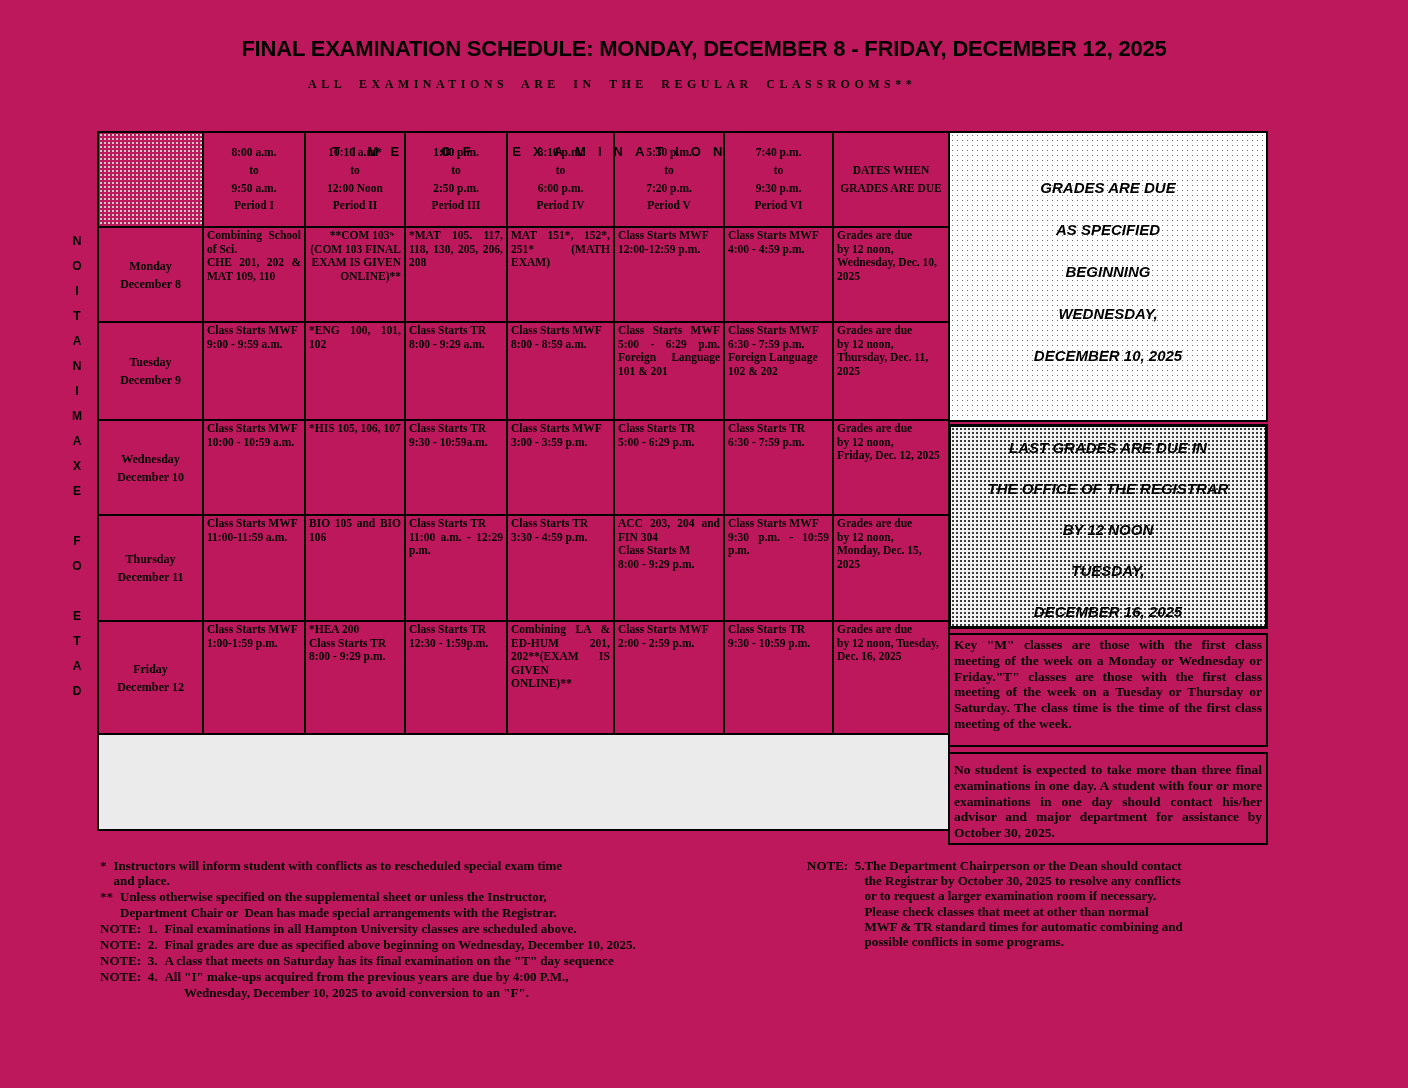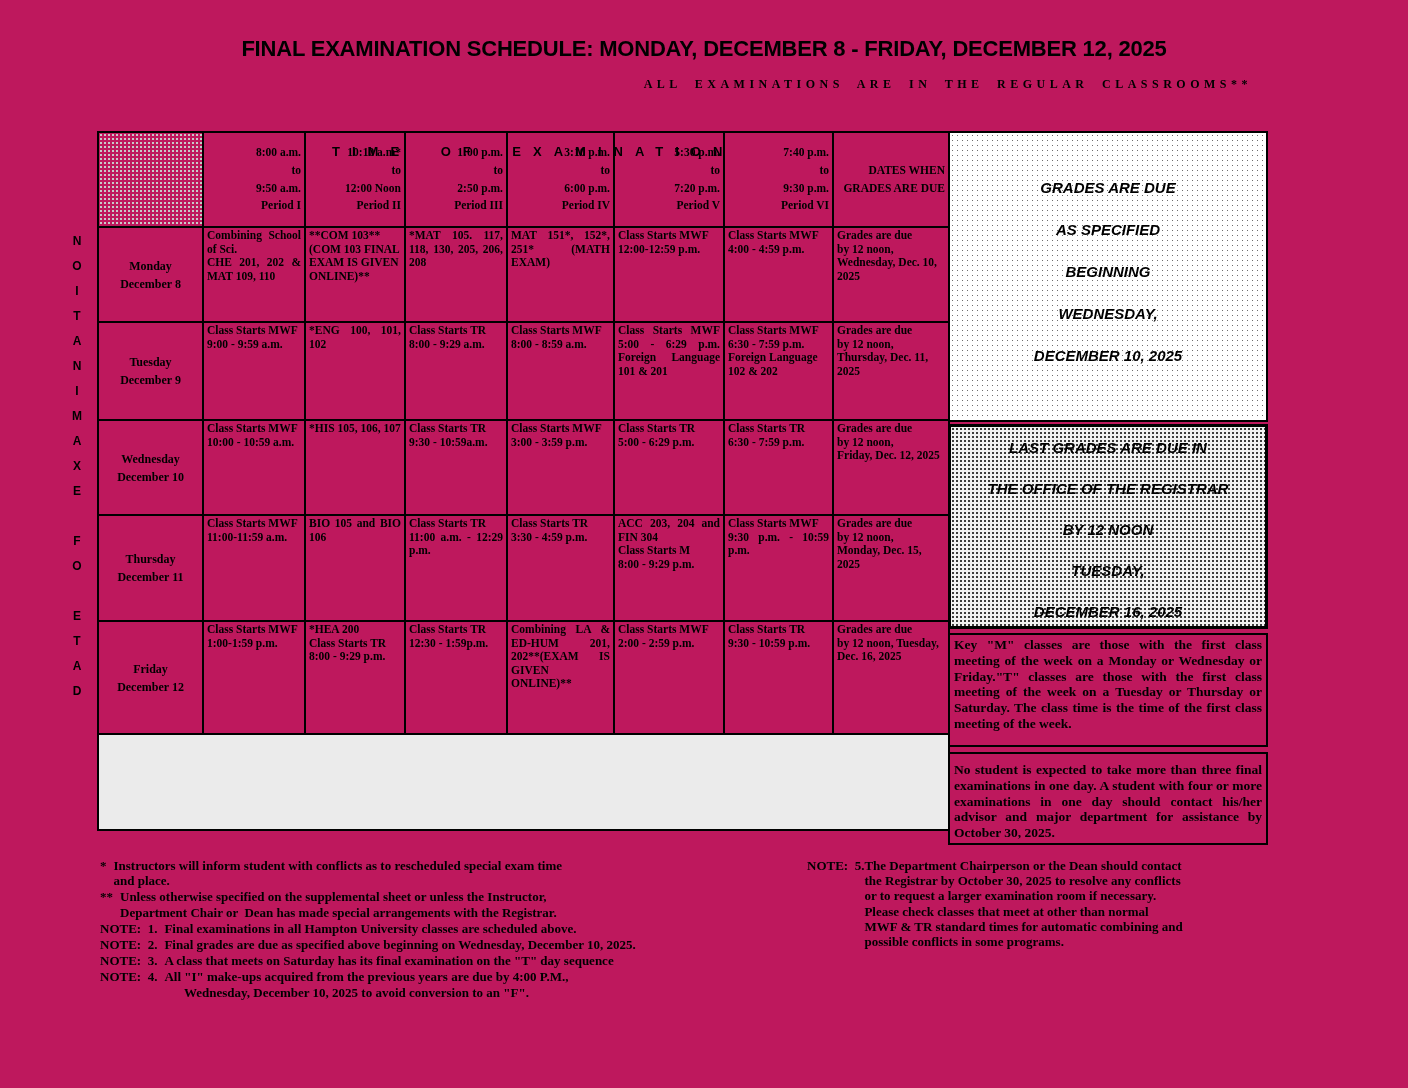--- a/index.html
+++ b/index.html
@@ -1,37 +1,37 @@
 <!DOCTYPE html>
 <html><head>
 <meta charset="utf-8">
 <style>
   html,body{margin:0;padding:0;background:#fff;}
   .page{position:relative;width:1408px;height:1088px;background:#be185d;color:#000;
         font-family:"Liberation Serif",serif;overflow:hidden;}
 
   .title{position:absolute;top:36px;left:0;width:1408px;text-align:center;
          font-family:"Liberation Sans",sans-serif;font-weight:bold;font-size:22px;letter-spacing:-0.2px;}
-  .subtitle{position:absolute;top:77px;left:292px;width:960px;text-align:right;
+  .subtitle{position:absolute;top:77px;left:308px;width:960px;text-align:left;
             font-weight:bold;font-size:12px;letter-spacing:4.5px;word-spacing:6px;}
   .time-caption{position:absolute;top:112px;left:332px;font-family:"Liberation Sans",sans-serif;
             font-weight:bold;font-size:13px;letter-spacing:12px;word-spacing:14px;margin-top:32px;}
 
   .vlabel{position:absolute;left:70px;top:234px;height:492px;
           writing-mode:vertical-rl;text-orientation:upright;
           font-family:"Liberation Sans",sans-serif;font-weight:bold;font-size:12px;letter-spacing:11px;}
 
   table.sched{position:absolute;left:97px;top:131px;border-collapse:collapse;
               table-layout:fixed;width:851px;}
   .sched th,.sched td{border:2px solid #000;font-weight:bold;padding:1px 3px;
               vertical-align:top;overflow:hidden;}
-  .sched .h{text-align:right;vertical-align:middle;font-size:11.5px;white-space:pre-line;line-height:1.55;}
+  .sched .h{text-align:center;vertical-align:middle;font-size:11.5px;white-space:pre-line;line-height:1.55;}
   .sched .day{text-align:center;vertical-align:middle;font-size:12px;white-space:pre-line;line-height:1.5;}
   .sched .c{font-size:11.5px;text-align:justify;white-space:pre-line;line-height:1.18;}
-  .sched .center{text-align:left;}
+  .sched .center{text-align:right;border-radius:26px;}
   .corner{background-image:radial-gradient(circle,#c9c9c9 0.8px,transparent 0.9px);background-size:4px 4px;}
   .grayrow td{background:#ebebeb;border:2px solid #000;}
 
   .box{position:absolute;left:948px;width:320px;box-sizing:border-box;}
   .box1{top:131px;height:291px;border:2px solid #000;
         background-color:#fff;
         background-image:radial-gradient(circle,#6e6e6e 0.9px,transparent 1px);background-size:5px 5px;
         font-family:"Liberation Sans",sans-serif;font-weight:bold;font-style:italic;font-size:15px;
         text-align:center;white-space:pre-line;line-height:42px;padding-top:34px;}
   .box2{top:424px;height:205px;border:3px solid #000;

